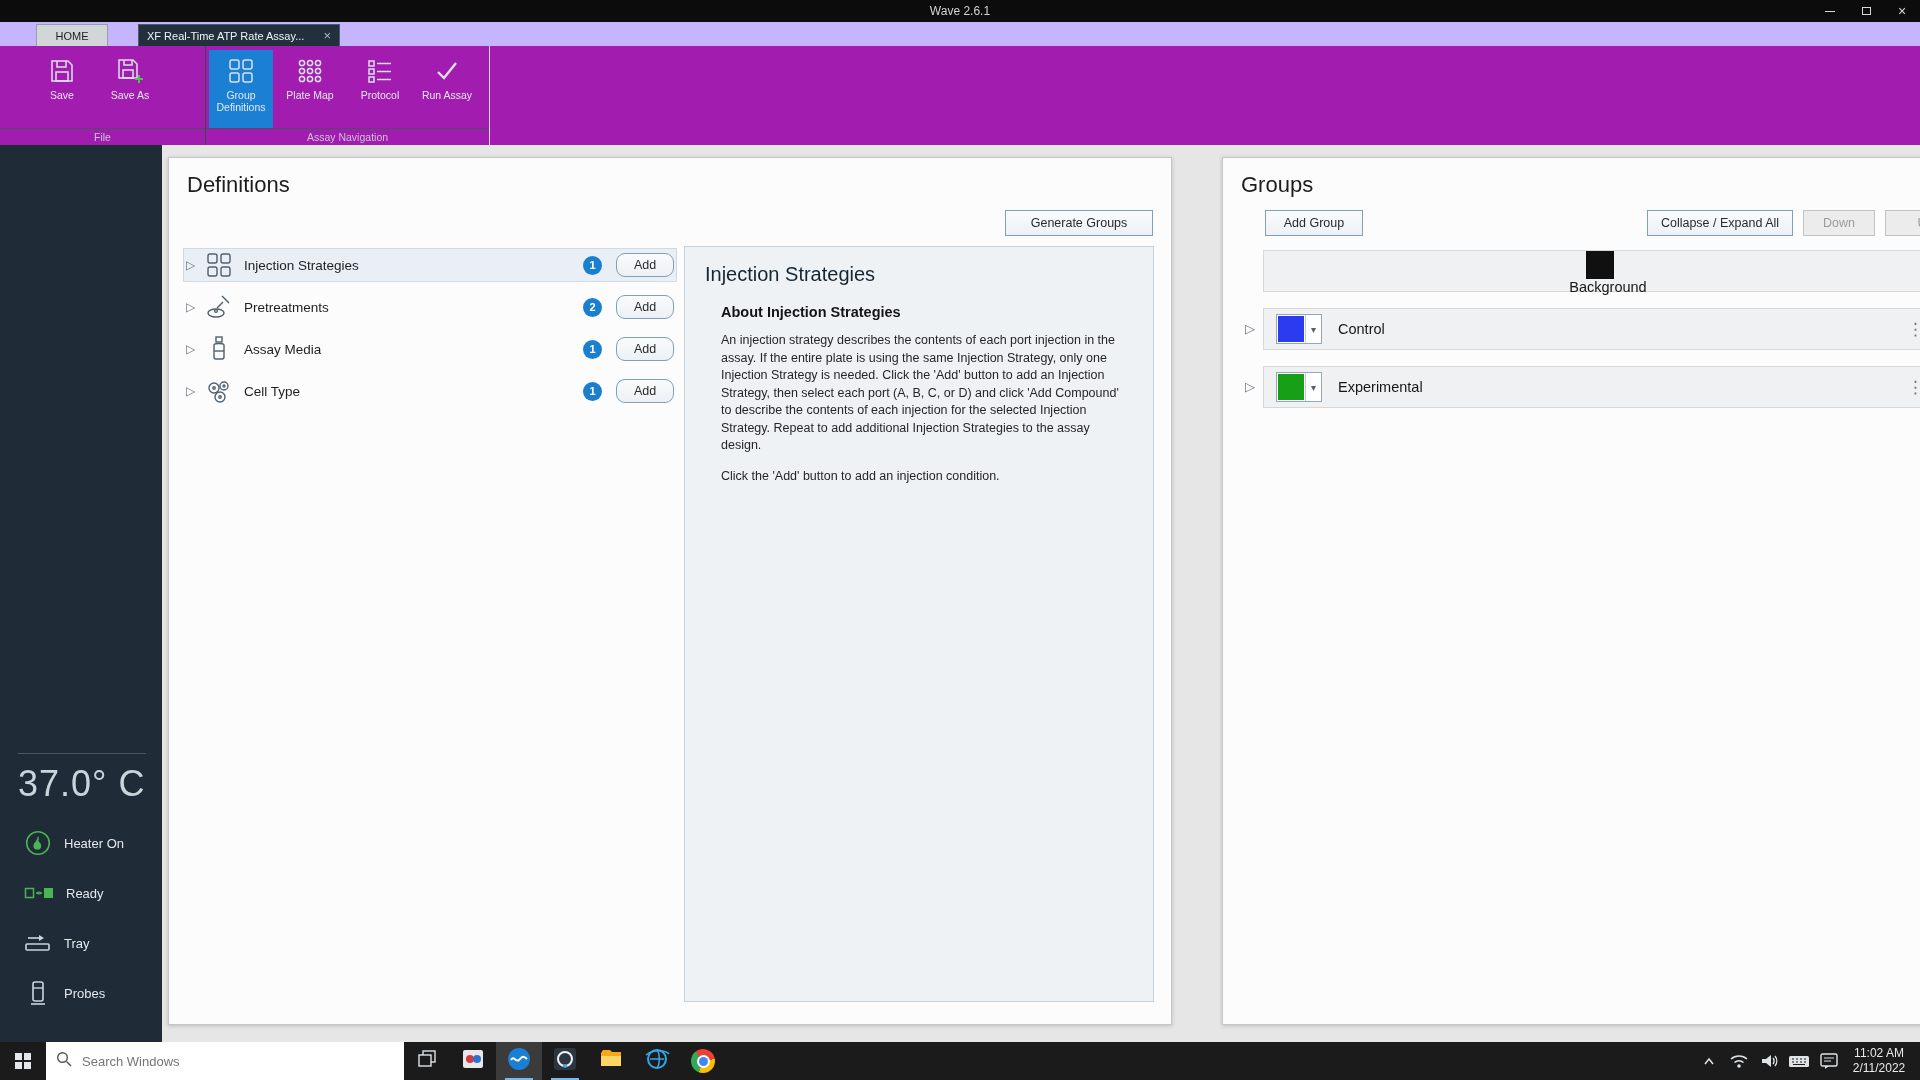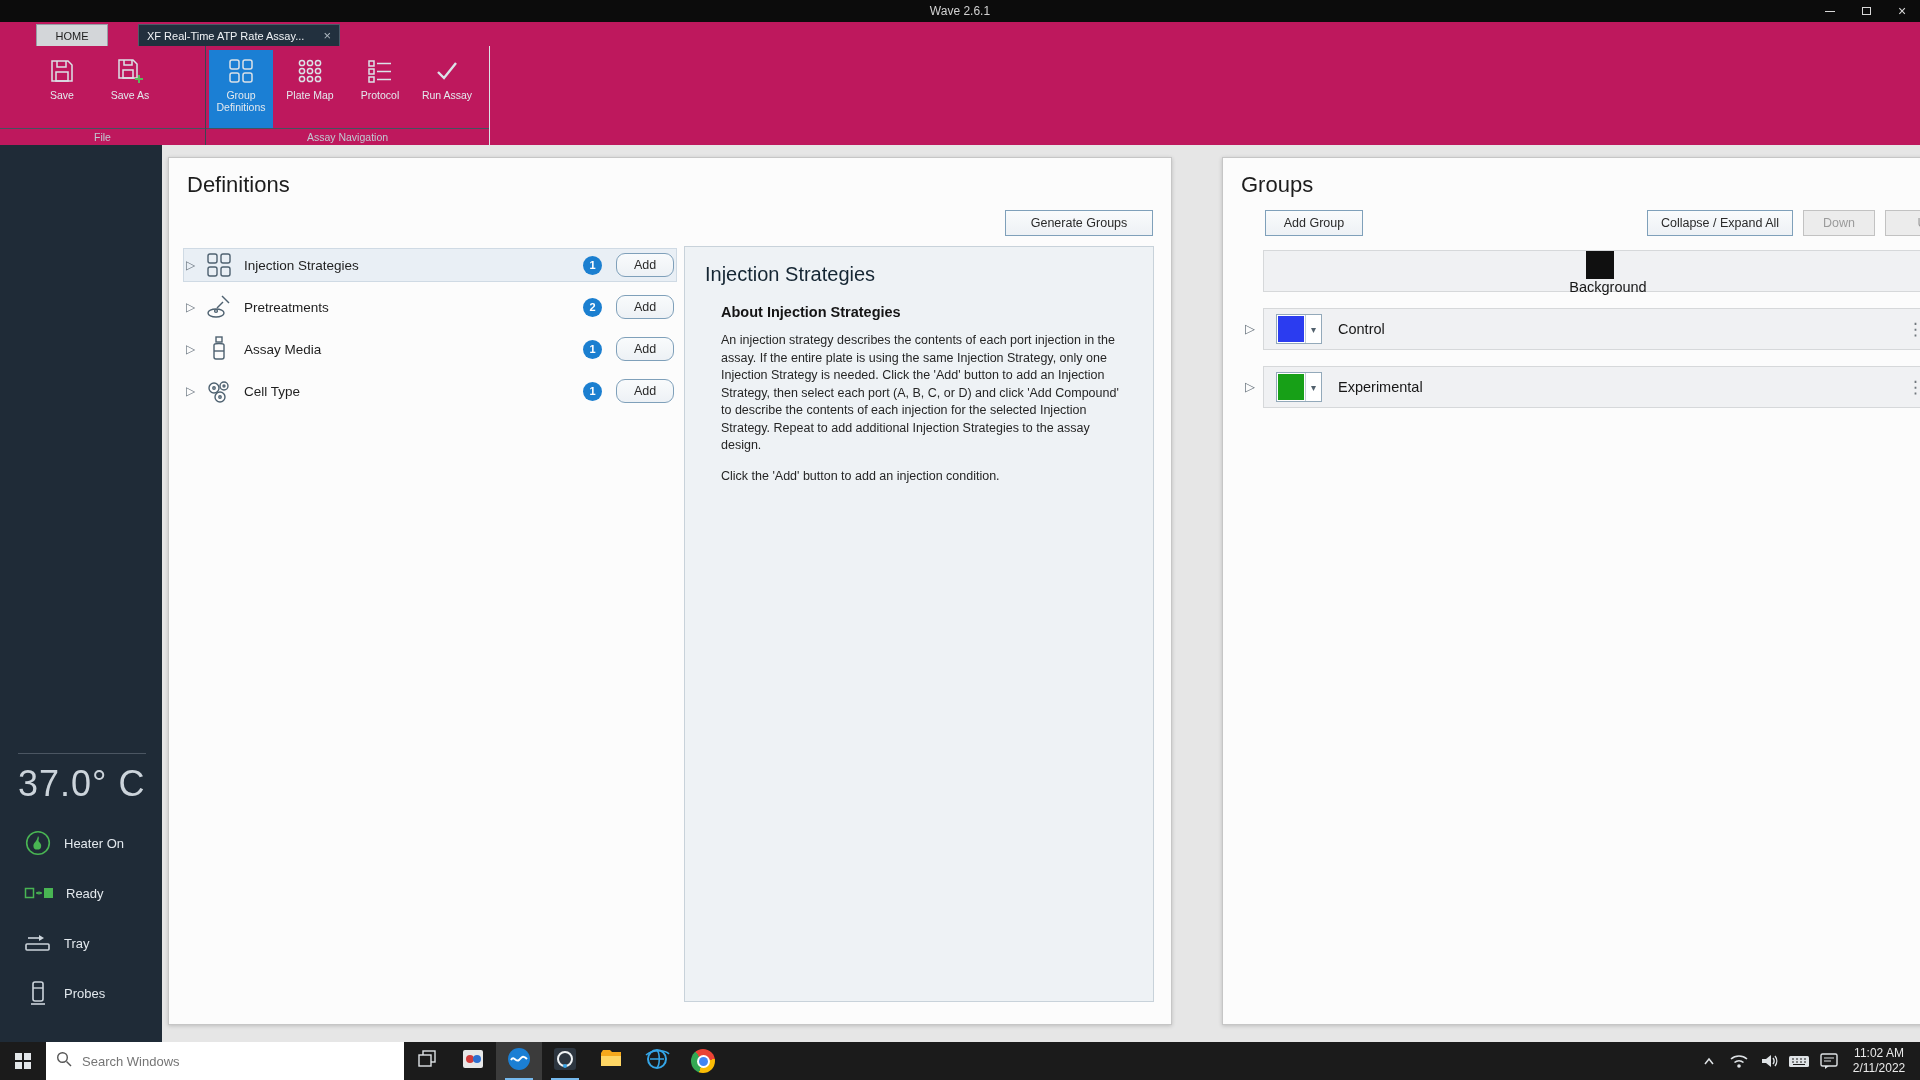--- a/index.html
+++ b/index.html
@@ -12,28 +12,28 @@
 
   
   .titlebar { position:absolute; top:0; left:0; right:0; height:22px; background:#0c0c0c; }
   .titlebar .title { position:absolute; left:0; right:0; top:0; text-align:center; line-height:22px; font-size:12px; color:#d2d2d2; }
   .win-controls { position:absolute; right:0; top:0; height:22px; display:flex; }
   .wc { width:36px; height:22px; display:flex; align-items:center; justify-content:center; color:#d8d8d8; font-size:14px; }
   .min-glyph { width:10px; height:1px; background:#d8d8d8; display:block; }
   .max-glyph { width:9px; height:8px; border:1px solid #d8d8d8; display:block; }
 
   
-  .tabstrip { position:absolute; top:22px; left:0; right:0; height:24px; background:#be185d; }
+  .tabstrip { position:absolute; top:22px; left:0; right:0; height:24px; background:#c4b5fd; }
   .tab { position:absolute; top:2px; bottom:0; display:flex; align-items:center; font-size:11px; cursor:default; }
   .tab.home { left:36px; width:72px; justify-content:center; background:#d3d6d9; color:#1d1d1d; border:1px solid #979ea5; border-bottom:none; }
   .tab.active { left:138px; width:202px; background:#22303e; color:#eff2f5; border:1px solid #4d5b68; border-bottom:none; padding:0 8px; justify-content:space-between; }
   .tab-close { color:#aeb8c0; font-size:13px; margin-left:8px; }
 
   
-  .ribbon { position:absolute; top:46px; left:0; right:0; height:99px; background:#be185d; }
+  .ribbon { position:absolute; top:46px; left:0; right:0; height:99px; background:#a21caf; }
   .rgroup { position:absolute; top:0; bottom:0; }
   .rgroup.file { left:0; width:206px; border-right:1px solid #394653; }
   .rgroup.nav { left:206px; width:283px; }
   .nav-sep { position:absolute; left:489px; top:0; bottom:0; width:1px; background:#dde2e7; }
   .rgroup-label { position:absolute; left:0; right:0; bottom:0; height:17px; border-top:1px solid #45525f;
     color:#c0c9d2; font-size:10.5px; display:flex; align-items:center; justify-content:center; }
   .rbtn { position:absolute; top:4px; bottom:17px; display:flex; flex-direction:column; align-items:center;
     color:#e3e9ee; font-size:10.5px; text-align:center; line-height:1.18; cursor:pointer; }
   .rbtn .ric { margin-top:5px; height:32px; display:flex; align-items:center; justify-content:center; }
   .rbtn .rlabel { margin-top:2px; }

